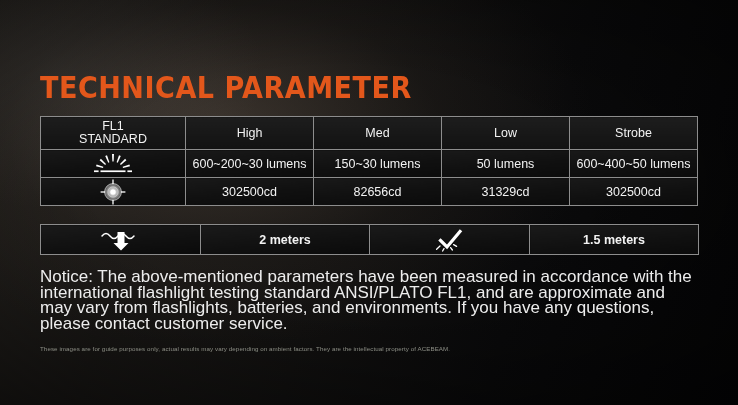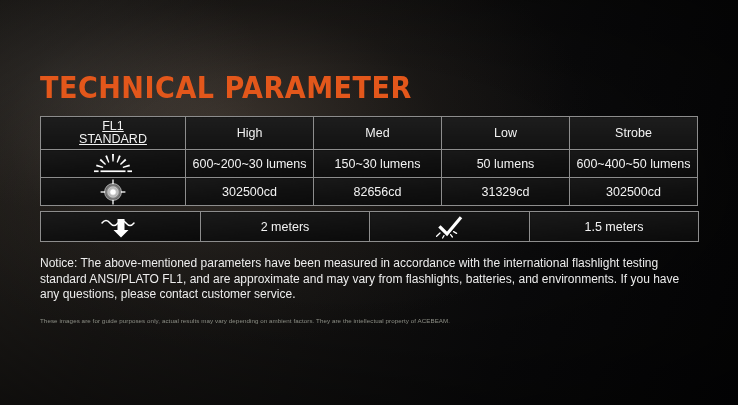--- a/index.html
+++ b/index.html
@@ -79,58 +79,59 @@
     background: linear-gradient(180deg, #1d1d1d 0%, #121212 100%);
   }
 
   .spec-table tbody td {
     height: 28px;
   }
 
   .col-label  { width: 145px; }
   .col-data   { width: 128px; }
 
-  .hdr-two-line { white-space: pre-line; text-decoration: underline; }
+  .hdr-two-line { white-space: pre-line; }
 
   
   .sheen { background: linear-gradient(170deg, #262320 0%, #171614 50%, #0e0d0d 100%); }
 
   
   .icon-cell { padding: 0; }
   .icon-wrap {
     display: flex;
     align-items: center;
     justify-content: center;
     height: 100%;
   }
 
   
   .rating-table {
-    margin-top: 5px;
+    margin-top: 18px;
+    font-weight: bold;
   }
 
   .rating-table td {
     border: 1px solid #8d8d8d;
     height: 30px;
     text-align: center;
     vertical-align: middle;
     color: #f2f2f2;
     font-size: 12.5px;
     background: linear-gradient(175deg, #1a1a1a 0%, #101010 60%, #0a0a0a 100%);
   }
 
   .rt-icon  { width: 160px; padding: 0; }
   .rt-value { width: 169px; }
 
   
   .notice {
     margin-top: 14px;
     width: 660px;
     color: #ededed;
-    font-size: 12px;
+    font-size: 17px;
     line-height: 15.5px;
   }
 
   .fineprint {
     margin-top: 13px;
     width: 620px;
     color: #8d8f86;
     font-size: 6.2px;
     line-height: 9px;
     letter-spacing: 0.08px;

